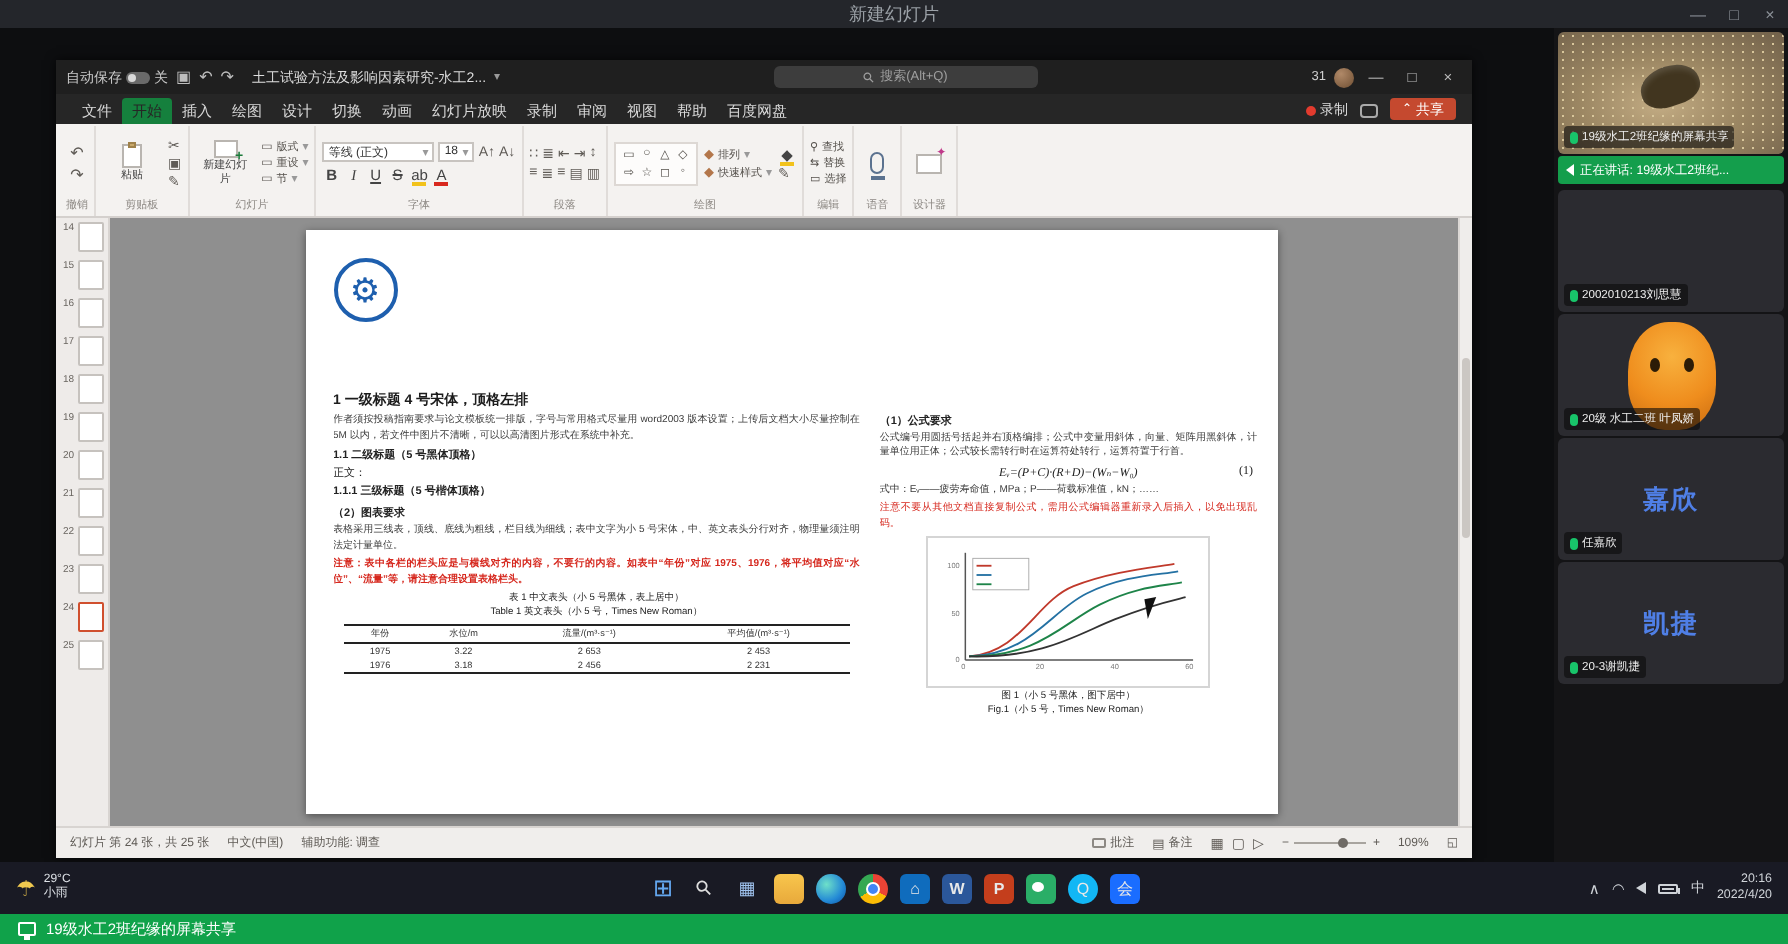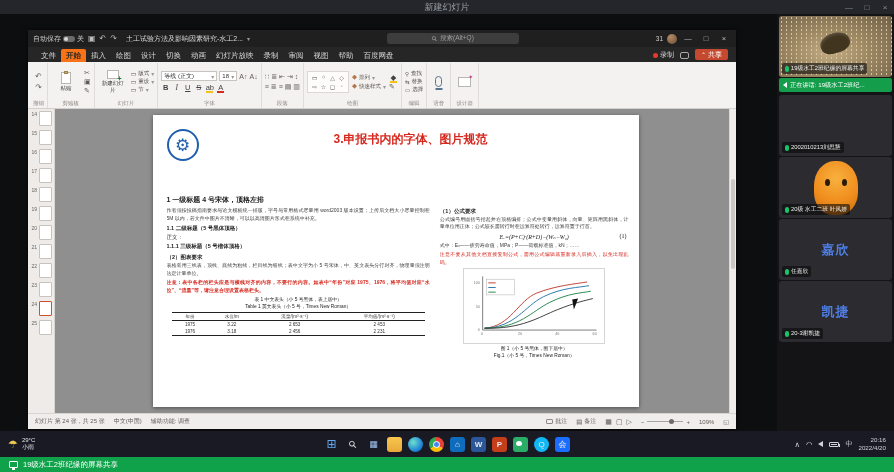--- a/index.html
+++ b/index.html
@@ -23,21 +23,21 @@
   .caret{font-size:6px;color:#999;}
   .searchbox{width:132px;height:11px;background:#3d3d3d;border-radius:3px;display:flex;align-items:center;justify-content:center;gap:3px;color:#9f9f9f;font-size:6.5px;}
   .sg{display:inline-block;transform:rotate(-45deg);font-size:7px;}
   .badge31{color:#cfcfcf;font-size:6.5px;}
   .avatar{width:10px;height:10px;border-radius:50%;background:radial-gradient(circle at 35% 30%,#b08968,#6f4f33);}
   .wc{width:14px;text-align:center;color:#bbb;font-size:7.5px;}
   
   .ppt-tabs{height:15px;background:#262626;display:flex;align-items:flex-end;padding:0 8px;color:#d8d8d8;font-size:7.5px;flex:none;}
   .tabs-mount{display:flex;align-items:flex-end;height:100%;}
   .tab{padding:2px 5px;height:13px;line-height:10px;}
-  .tab.active{background:#f97316;color:#262626;border-radius:2px 2px 0 0;font-weight:bold;}
+  .tab.active{background:#15803d;color:#262626;border-radius:2px 2px 0 0;font-weight:normal;}
   .rec{display:flex;align-items:center;gap:2px;font-size:7px;color:#ddd;margin:0 6px 2px 0;}
   .recdot{width:5px;height:5px;border-radius:50%;background:#e23b2e;display:inline-block;}
   .cbubble{width:9px;height:7px;border:1px solid #aaa;border-radius:2px;margin:0 6px 3px 0;}
   .share-btn{display:flex;align-items:center;gap:2px;background:#c5492f;color:#fff;font-size:7px;padding:0 6px;height:11px;border-radius:2px;margin-bottom:2px;}
   .upar{font-size:6px;}
   
   .ribbon{height:47px;background:#f4f2f0;border-bottom:1px solid #d4d0cd;display:flex;padding:1px 0 0 2px;flex:none;overflow:hidden;}
   .rgroup{display:flex;flex-direction:column;border-right:1px solid #e0dcd9;padding:1px 3px 0;}
   .rc{flex:1;display:flex;align-items:center;gap:3px;}
   .rc-col{flex-direction:column;justify-content:center;gap:2px;}
@@ -441,21 +441,20 @@
             <div class="thumb">
               <span class="tnum">25</span>
               <span class="tbox"></span>
             </div>
           </div>
         <div class="canvas">
           <div class="slide">
             <div class="logo">
                 <span class="gear">⚙</span>
               </div>
-            <div class="s-title">3.申报书内的字体、图片规范</div>
             <div class="s-h1">1 一级标题 4 号宋体，顶格左排</div>
             <div class="s-cols">
               <div class="colL">
                 <div class="t5">作者须按投稿指南要求与论文模板统一排版，字号与常用格式尽量用 word2003 版本设置；上传后文档大小尽量控制在 5M 以内，若文件中图片不清晰，可以以高清图片形式在系统中补充。</div>
                 <div class="t55 b">1.1 二级标题（5 号黑体顶格）</div>
                 <div class="t55">正文：</div>
                 <div class="t55 b">1.1.1 三级标题（5 号楷体顶格）</div>
                 <div class="t55 b mt">（2）图表要求</div>
                 <div class="t5">表格采用三线表，顶线、底线为粗线，栏目线为细线；表中文字为小 5 号宋体，中、英文表头分行对齐，物理量须注明法定计量单位。</div>
                 <div class="t5 red b">注意：表中各栏的栏头应是与横线对齐的内容，不要行的内容。如表中“年份”对应 1975、1976，将平均值对应“水位”、“流量”等，请注意合理设置表格栏头。</div>

